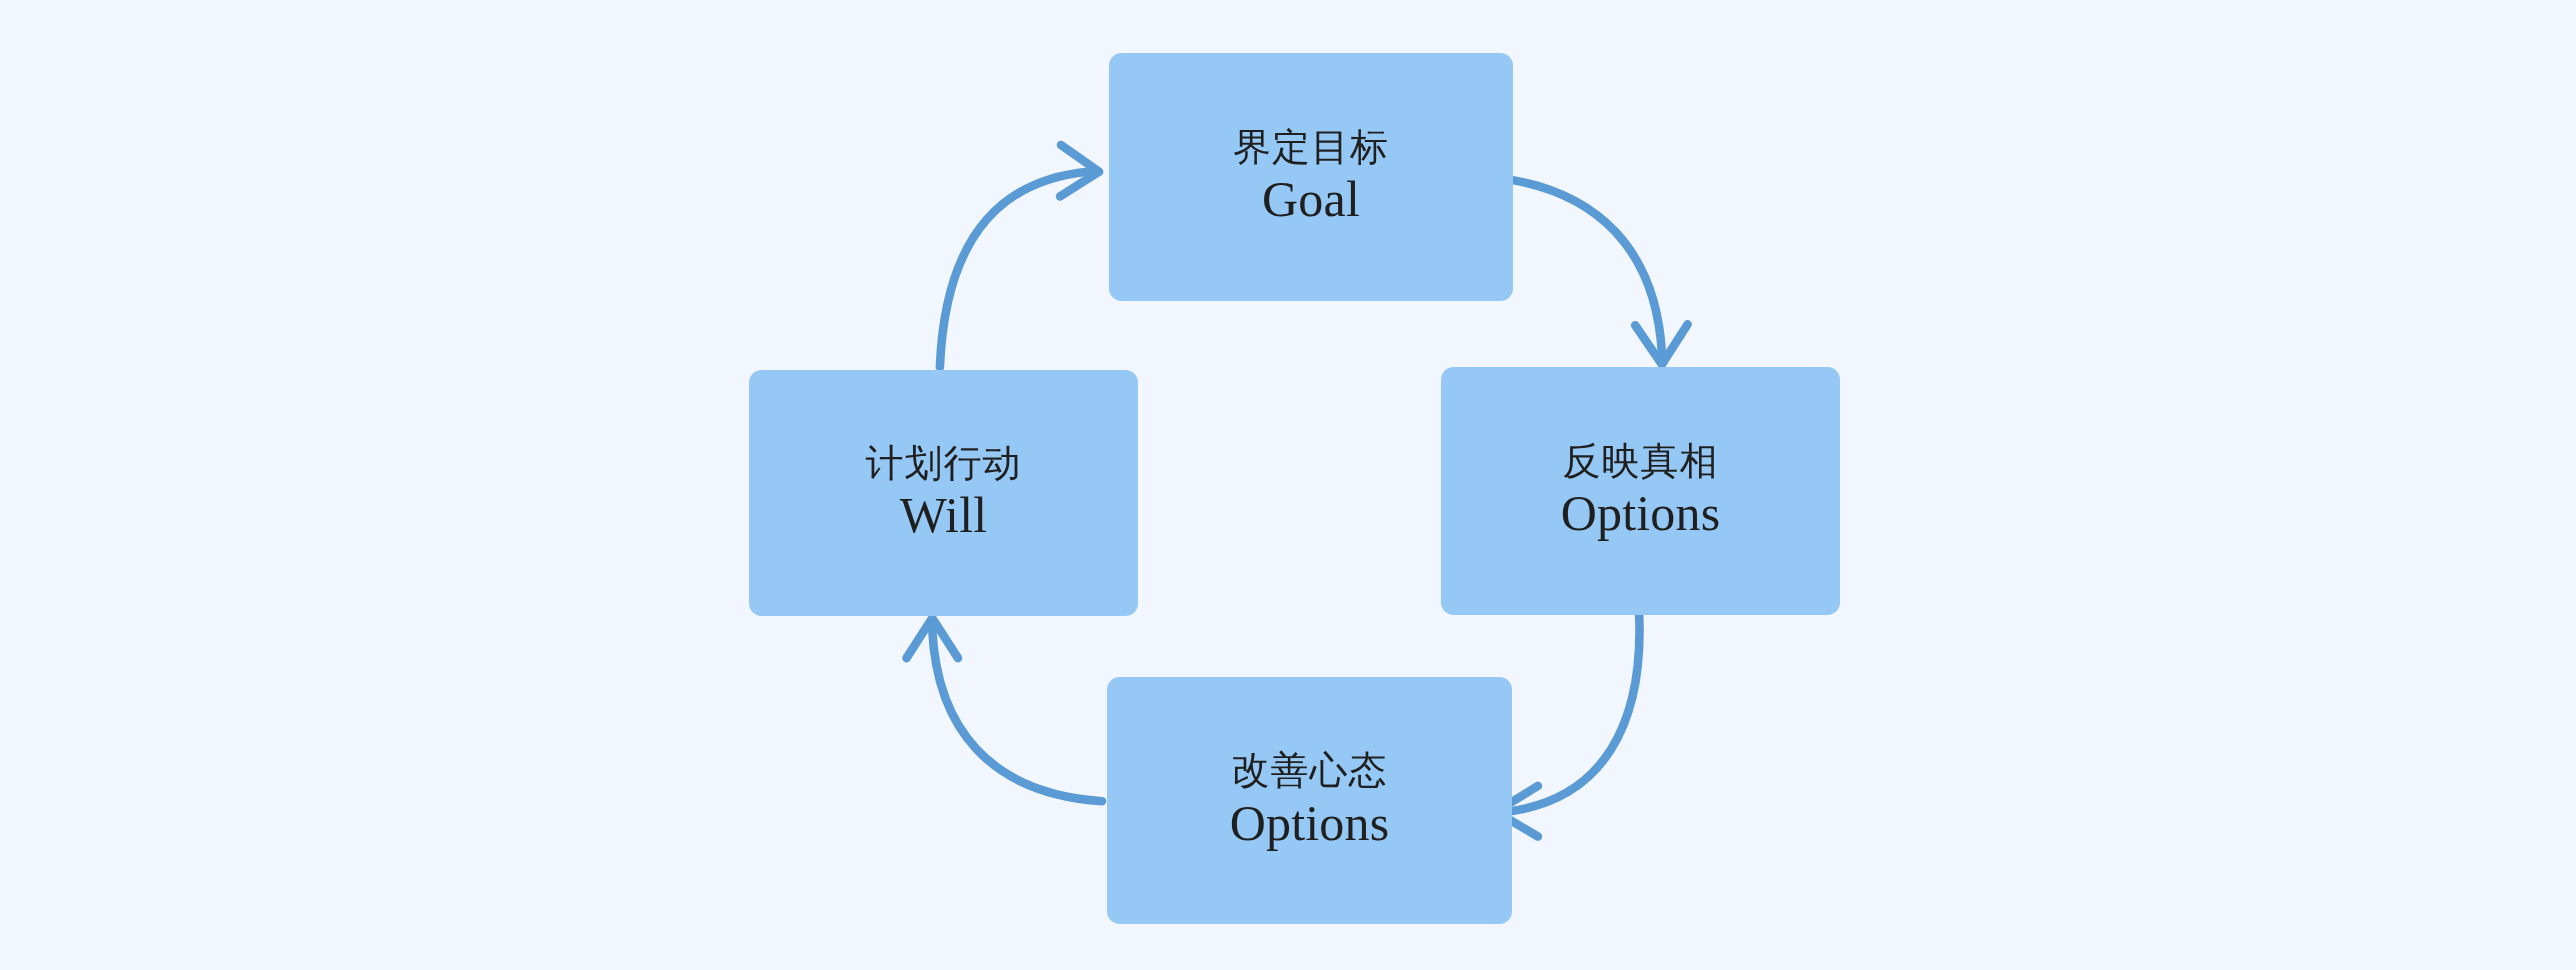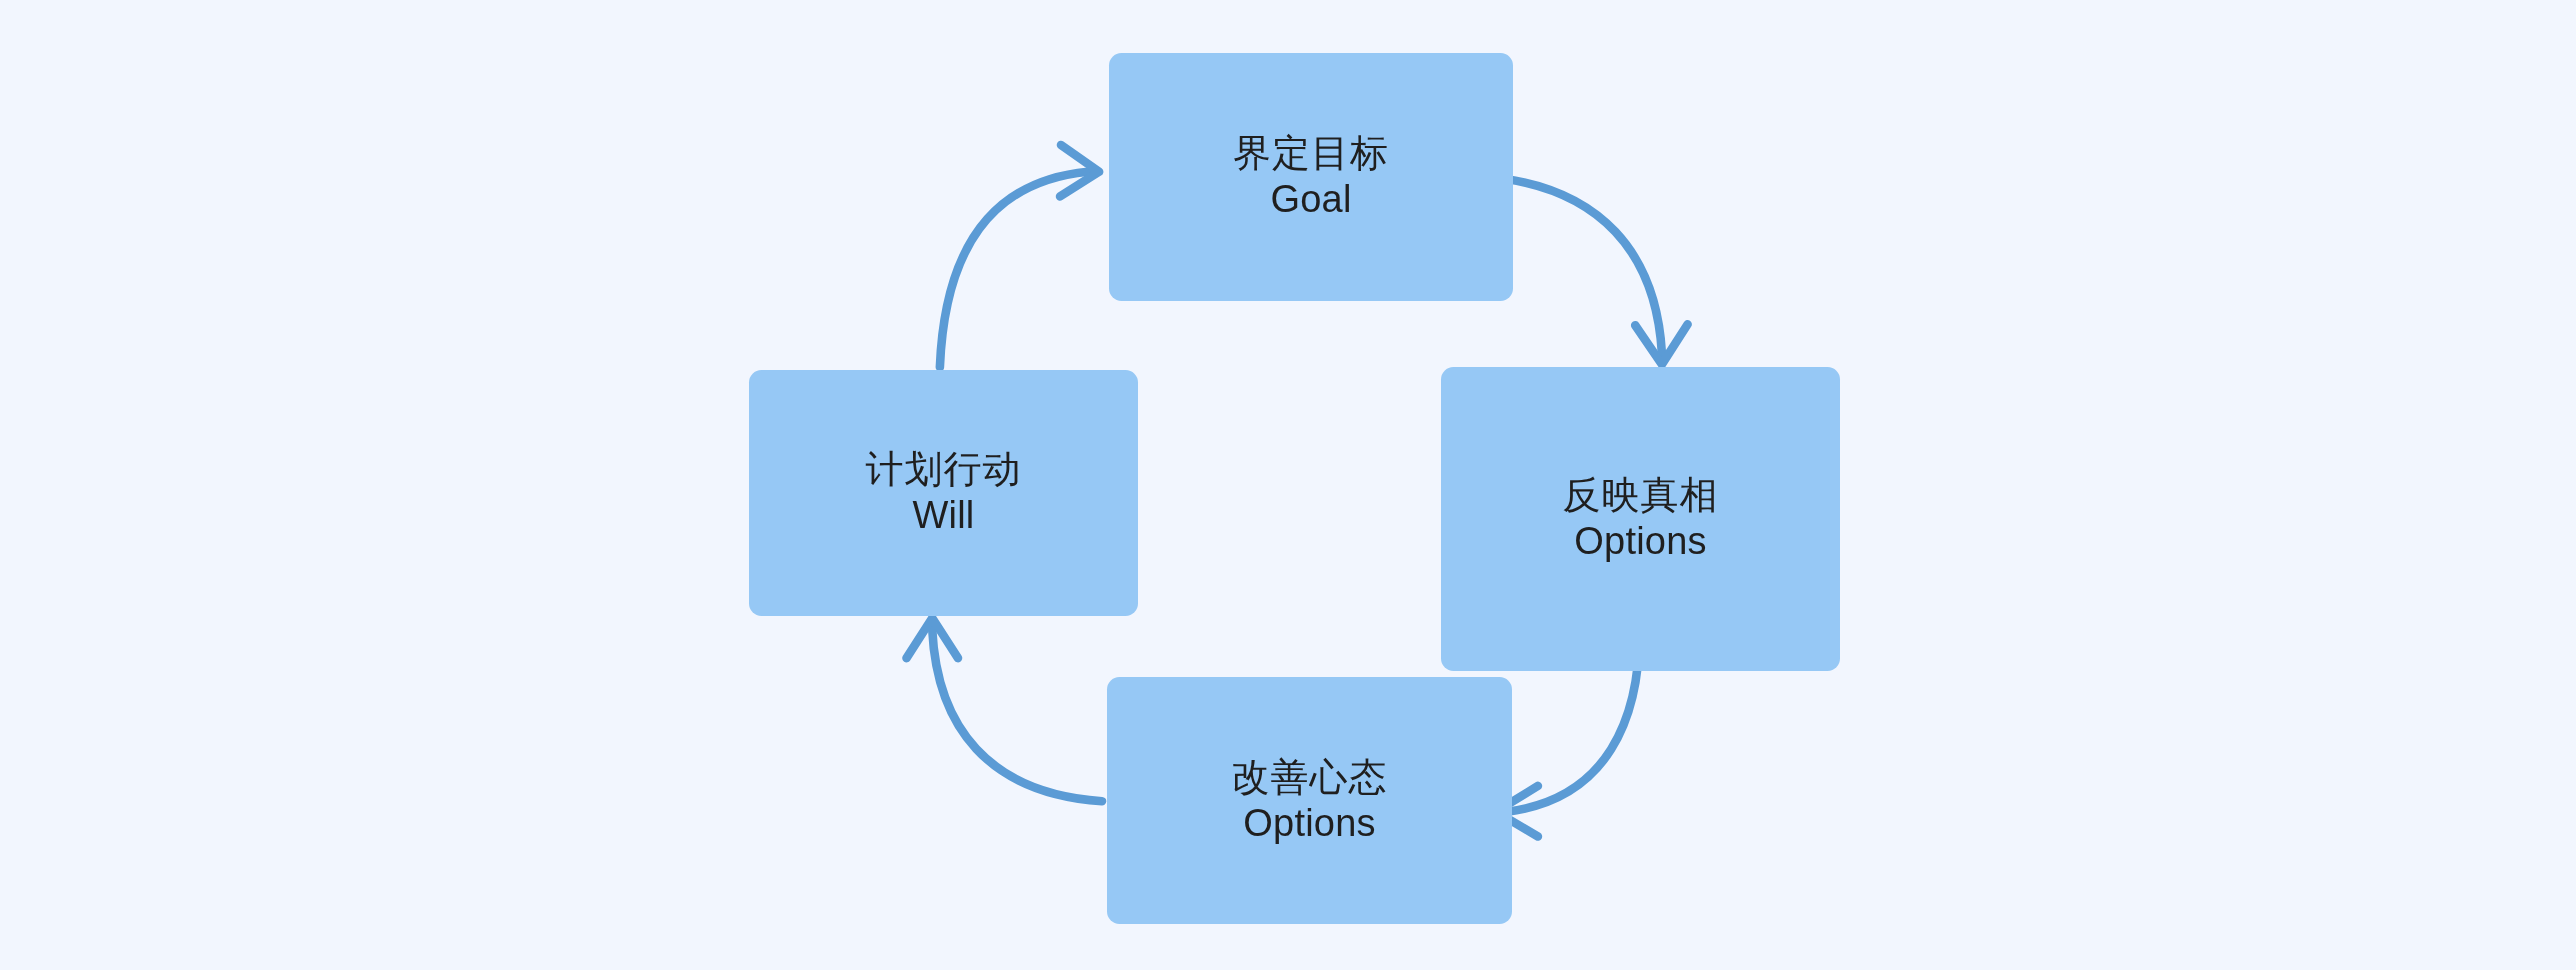--- a/index.html
+++ b/index.html
@@ -39,29 +39,30 @@
     color: #1f1f1f;
     z-index: 2;
   }
   .node-cn {
     font-size: 38px;
     line-height: 1.08;
     letter-spacing: 1px;
     white-space: nowrap;
   }
   .node-en {
-    font-size: 38px;
+    font-size: 50px;
     line-height: 1.12;
     letter-spacing: 0.2px;
     white-space: nowrap;
     margin-top: 3.8px;
+    font-family: Liberation Serif, serif;
   }
   
   #node-goal    { left: 1109px; top:  53px; width: 404px; height: 248px; }
-  #node-reality { left: 1441px; top: 367px; width: 399px; height: 304px; }
+  #node-reality { left: 1441px; top: 367px; width: 399px; height: 248px; }
   #node-options { left: 1107px; top: 677px; width: 405px; height: 247px; }
   #node-will    { left:  749px; top: 370px; width: 389px; height: 246px; }
 </style>
 </head>
 <body>
 
 <div id="diagram-root" style="background: rgb(242, 246, 254);">
 
   <svg id="cycle-svg" viewBox="0 0 2700 1017" xmlns="http://www.w3.org/2000/svg">
 

